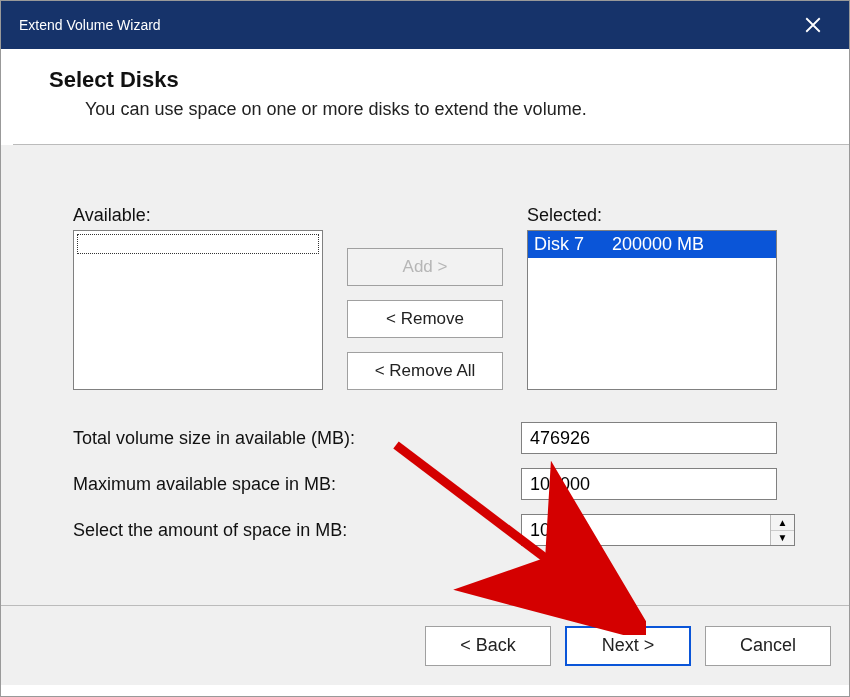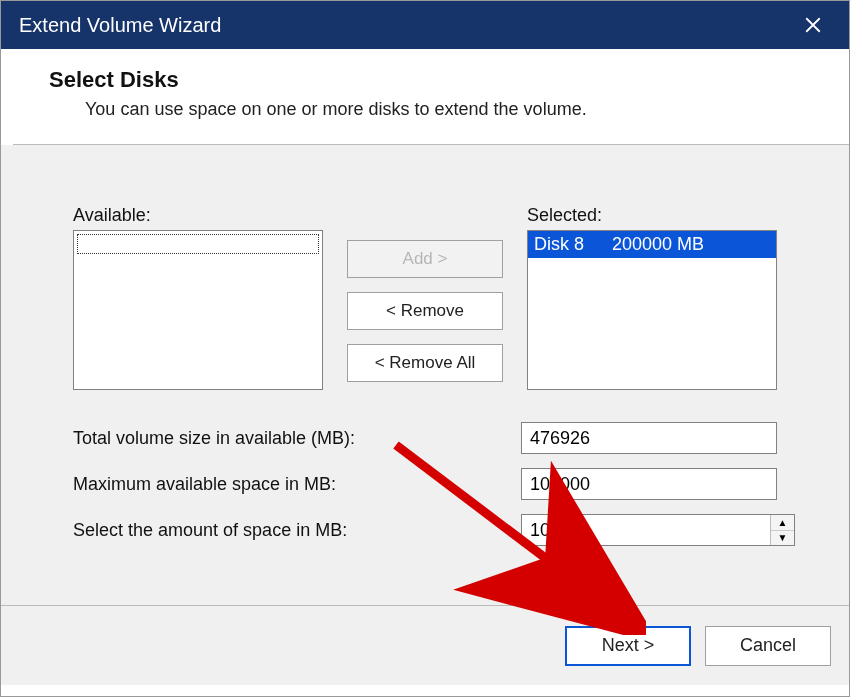--- a/index.html
+++ b/index.html
@@ -15,21 +15,21 @@
     .titlebar {
       height: 48px;
       background: #16336a;
       color: #fff;
       display: flex;
       align-items: center;
       padding: 0 18px;
       justify-content: space-between;
     }
     .titlebar-title {
-      font-size: 20px;
+      font-size: 14px;
       font-weight: 400;
     }
     .close-btn {
       width: 36px;
       height: 36px;
       display: flex;
       align-items: center;
       justify-content: center;
       cursor: pointer;
     }
@@ -53,21 +53,21 @@
     }
     .content {
       background: #f0f0f0;
       padding: 60px 72px 30px 72px;
       position: relative;
       height: 460px;
     }
     .cols {
       display: flex;
       gap: 24px;
-      align-items: center;
+      align-items: flex-end;
     }
     .col { display: flex; flex-direction: column; }
     .col-label {
       font-size: 18px;
       color: #111;
       margin-bottom: 4px;
     }
     .listbox {
       width: 250px;
       height: 160px;
@@ -220,21 +220,21 @@
     <div class="midbtns">
       <div class="btn disabled">Add &gt;</div>
       <div class="btn">&lt; Remove</div>
       <div class="btn">&lt; Remove All</div>
     </div>
 
     <div class="col">
       <div class="col-label">Selected:</div>
       <div class="listbox">
         <div class="item">
-          <span>Disk 8</span>
+          <span>Disk 7</span>
           <span>200000 MB</span>
         </div>
       </div>
     </div>
   </div>
 
   <div class="fields">
     <div class="field-row">
       <div class="field-label">Total volume size in available (MB):</div>
       <input class="field-input" readonly="" value="476926" style="">
@@ -259,15 +259,16 @@
     <defs>
       <marker id="ah" markerWidth="22" markerHeight="22" refX="11" refY="9" orient="auto">
         <path d="M0,0 L22,9 L0,18 L6,9 Z" fill="#d40000"></path>
       </marker>
     </defs>
     <line x1="10" y1="10" x2="195" y2="150" stroke="#d40000" stroke-width="9" marker-end="url(#ah)"></line>
   </svg>
 </div>
 
 <div class="footer">
+  <div class="btn">&lt; Back</div>
   <div class="btn primary">Next &gt;</div>
   <div class="btn">Cancel</div>
 </div>
 
 </body></html>

